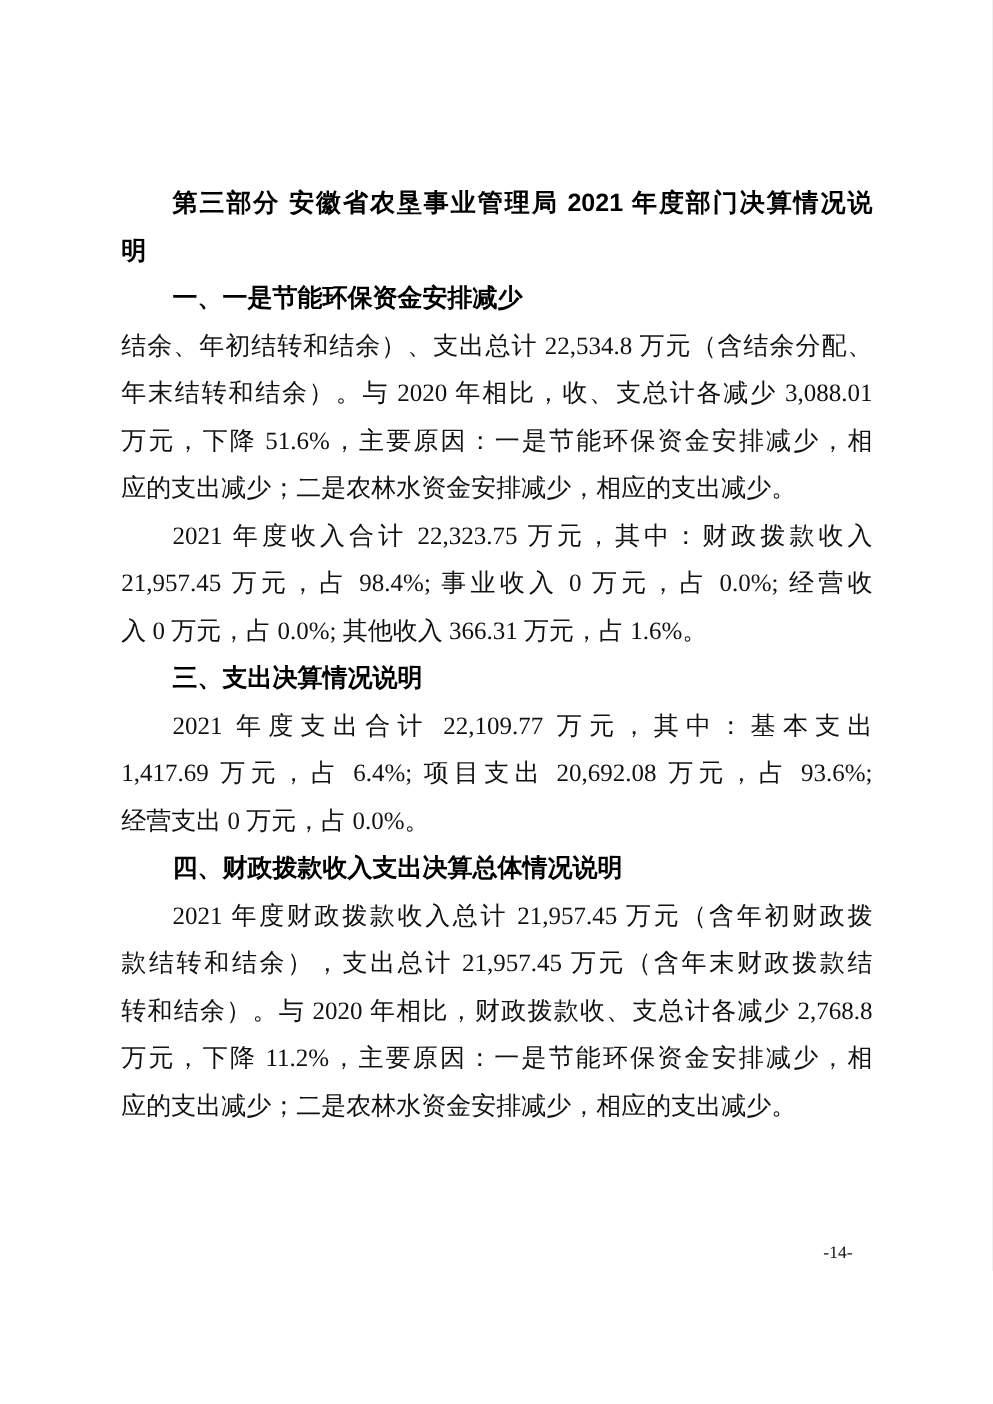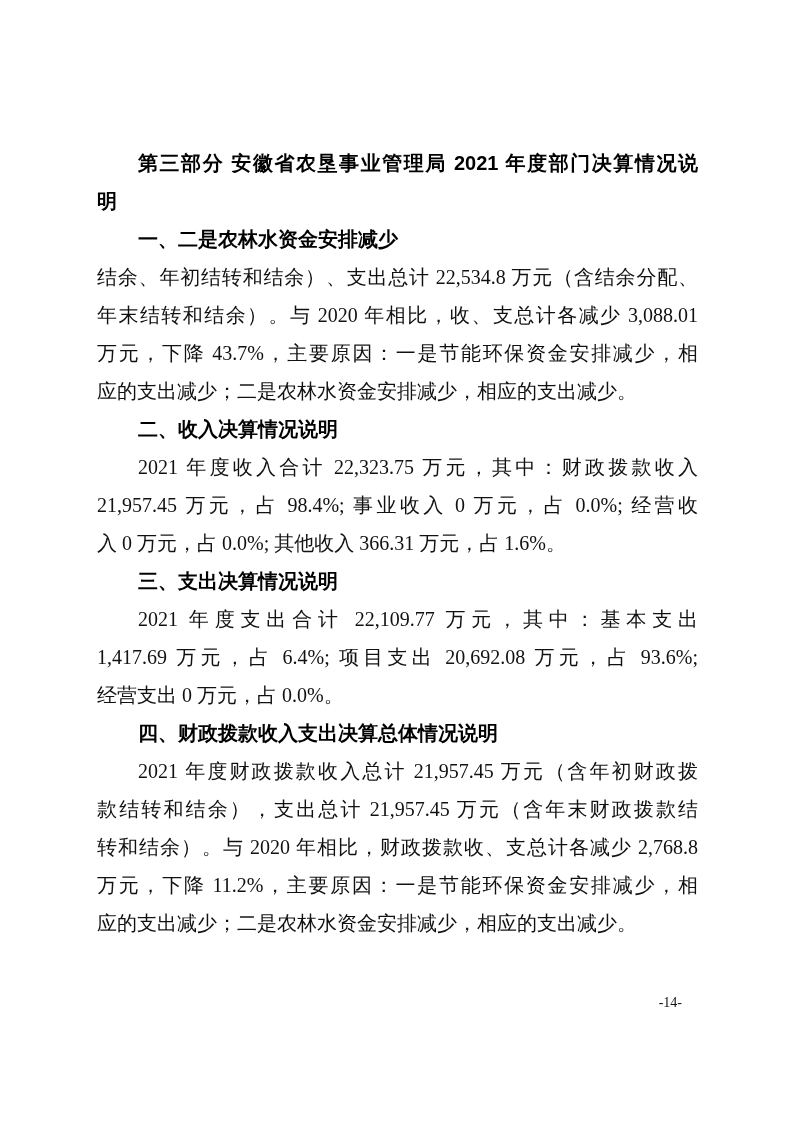--- a/index.html
+++ b/index.html
@@ -56,26 +56,25 @@
     color: #111111;
   }
 </style>
 </head>
 <body>
 
 <div class="page">
   <div class="doc-body">
       <div class="line title indent fill">第三部分 安徽省农垦事业管理局 2021 年度部门决算情况说</div>
       <div class="line title">明</div>
-      <div class="line section-heading indent">一、二是农林水资金安排减少</div>
+      <div class="line section-heading indent">一、一是节能环保资金安排减少</div>
       <div class="line paragraph fill">结余、年初结转和结余）、支出总计 22,534.8 万元（含结余分配、</div>
       <div class="line paragraph fill">年末结转和结余）。与 2020 年相比，收、支总计各减少 3,088.01</div>
-      <div class="line paragraph fill">万元，下降 43.7%，主要原因：一是节能环保资金安排减少，相</div>
+      <div class="line paragraph fill">万元，下降 51.6%，主要原因：一是节能环保资金安排减少，相</div>
       <div class="line paragraph">应的支出减少；二是农林水资金安排减少，相应的支出减少。</div>
-      <div class="line section-heading indent">二、收入决算情况说明</div>
       <div class="line paragraph indent fill">2021 年度收入合计 22,323.75 万元，其中：财政拨款收入</div>
       <div class="line paragraph fill">21,957.45 万元，占 98.4%; 事业收入 0 万元，占 0.0%; 经营收</div>
       <div class="line paragraph">入 0 万元，占 0.0%; 其他收入 366.31 万元，占 1.6%。</div>
       <div class="line section-heading indent">三、支出决算情况说明</div>
       <div class="line paragraph indent fill">2021 年度支出合计 22,109.77 万元，其中：基本支出</div>
       <div class="line paragraph fill">1,417.69 万元，占 6.4%; 项目支出 20,692.08 万元，占 93.6%;</div>
       <div class="line paragraph">经营支出 0 万元，占 0.0%。</div>
       <div class="line section-heading indent">四、财政拨款收入支出决算总体情况说明</div>
       <div class="line paragraph indent fill">2021 年度财政拨款收入总计 21,957.45 万元（含年初财政拨</div>
       <div class="line paragraph fill">款结转和结余），支出总计 21,957.45 万元（含年末财政拨款结</div>

